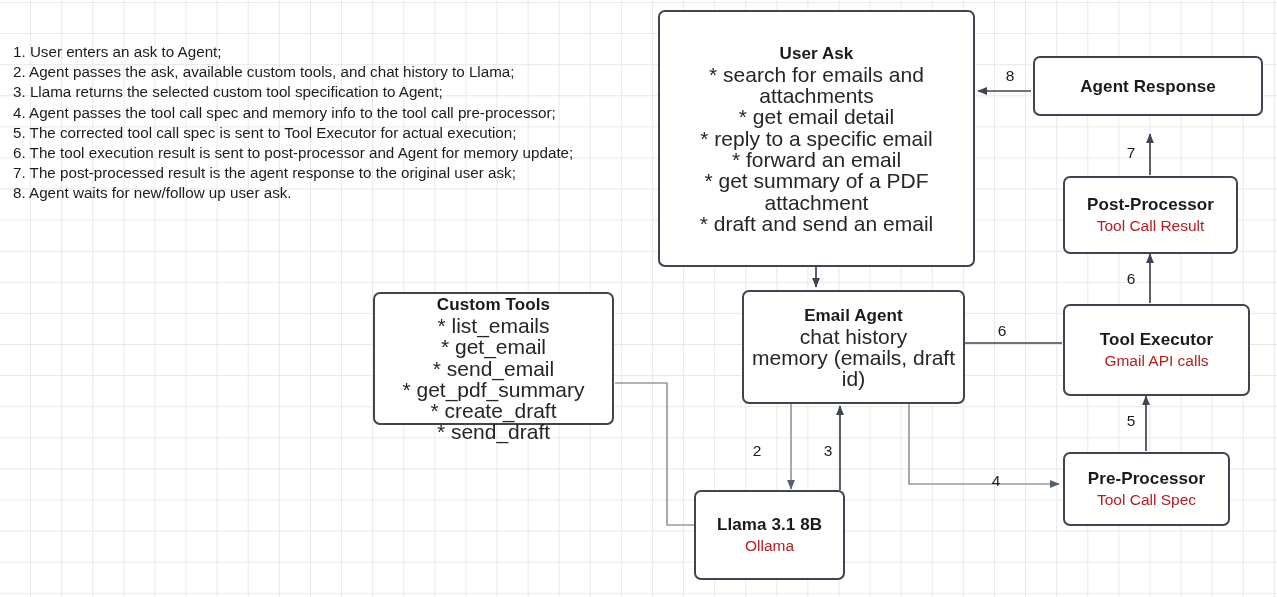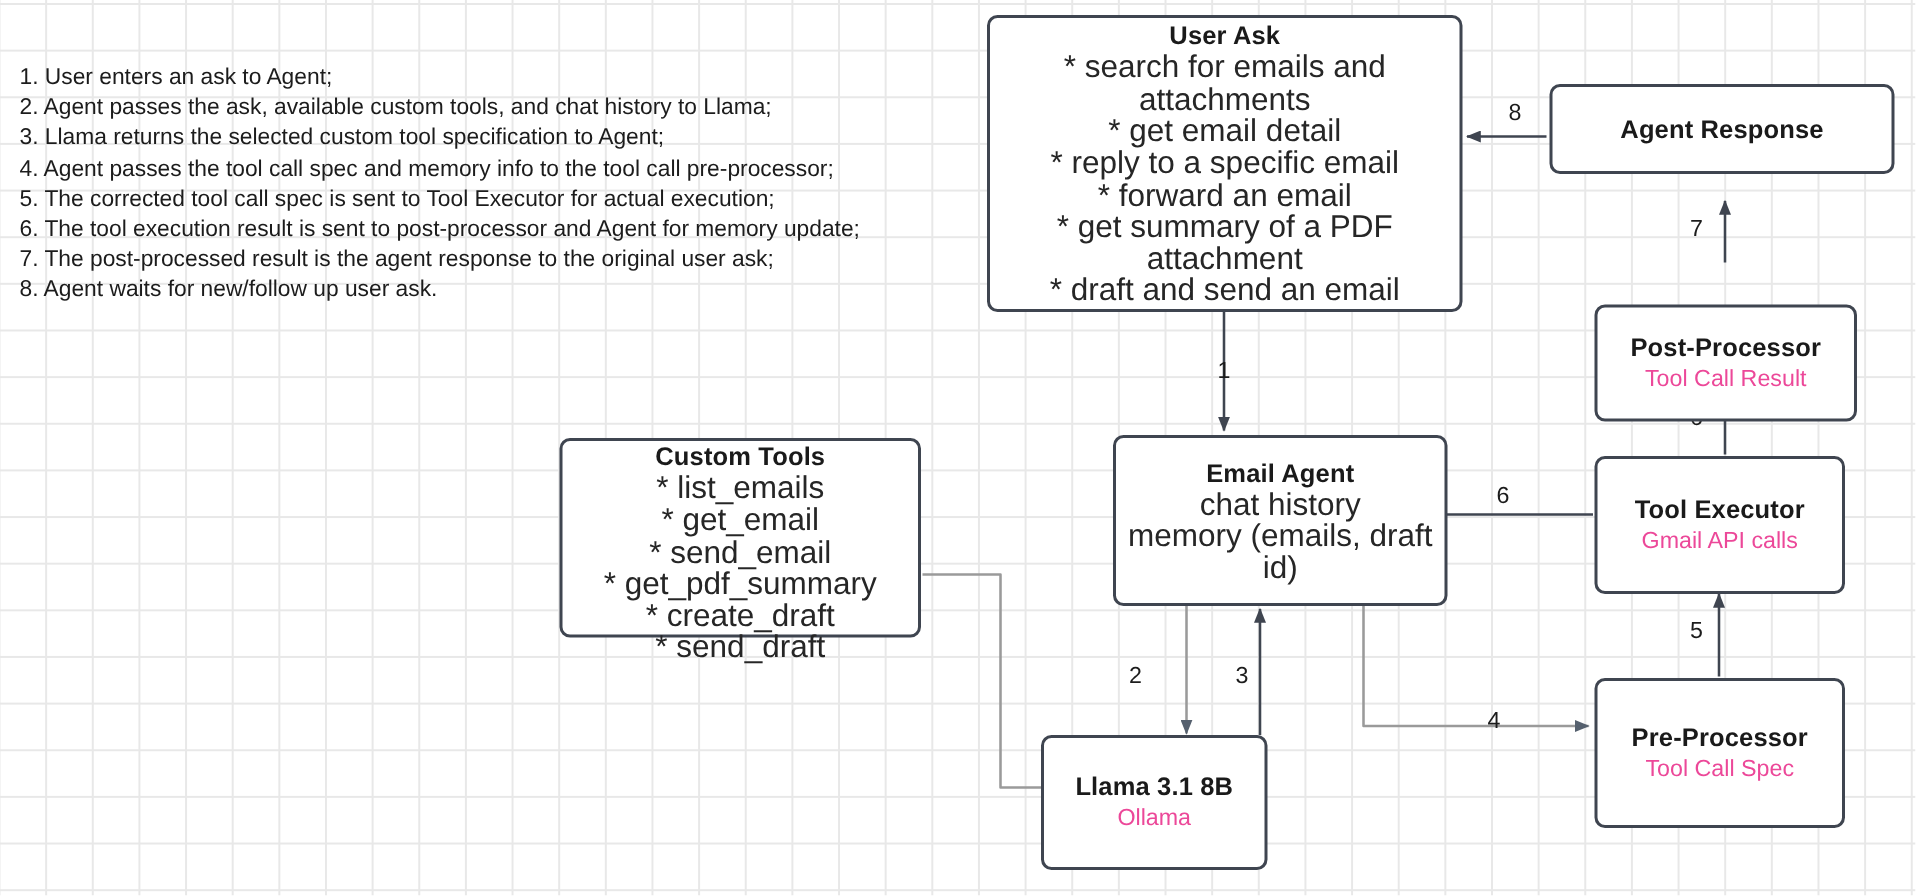--- a/index.html
+++ b/index.html
@@ -42,21 +42,21 @@
   }
   .node .title {
     font-weight: bold;
     font-size: 17px;
     line-height: 21px;
     letter-spacing: .1px;
   }
   .node .sub {
     font-size: 15.5px;
     line-height: 21.3px;
-    color: #ec4899;
+    color: #b91c1c;
   }
   .node .lines {
     font-size: 21px;
     line-height: 21.3px;
     color: #262626;
     white-space: pre-line;
   }
 
   
   #legend {
@@ -128,45 +128,45 @@
 
   <div id="legend">1. User enters an ask to Agent;
 2. Agent passes the ask, available custom tools, and chat history to Llama;
 3. Llama returns the selected custom tool specification to Agent;
 4. Agent passes the tool call spec and memory info to the tool call pre-processor;
 5. The corrected tool call spec is sent to Tool Executor for actual execution;
 6. The tool execution result is sent to post-processor and Agent for memory update;
 7. The post-processed result is the agent response to the original user ask;
 8. Agent waits for new/follow up user ask.</div>
 
-  <div class="node" style="left:658px; top:10px; width:317px; height:198px;">
+  <div class="node" style="left:658px; top:10px; width:317px; height:257px;">
     <div class="title">User Ask</div>
     <div class="lines">* search for emails and attachments
 * get email detail
 * reply to a specific email
 * forward an email
 * get summary of a PDF attachment
 * draft and send an email</div>
   </div>
 
   <div class="node" style="left:1033px; top:56px; width:230px; height:60px;">
     <div class="title">Agent Response</div>
   </div>
 
-  <div class="node" style="left:1063px; top:176px; width:175px; height:78px;margin-top:27px;">
+  <div class="node" style="left:1063px; top:176px; width:175px; height:78px;">
     <div class="title">Post-Processor</div>
     <div class="sub">Tool Call Result</div>
   </div>
 
-  <div class="node" style="left:1063px; top:304px; width:167px; height:92px;text-align:right;">
+  <div class="node" style="left:1063px; top:304px; width:187px; height:92px;text-align:right;">
     <div class="title">Tool Executor</div>
     <div class="sub">Gmail API calls</div>
   </div>
 
-  <div class="node" style="left:1063px; top:452px; width:167px; height:100px;">
+  <div class="node" style="left:1063px; top:452px; width:167px; height:74px;">
     <div class="title">Pre-Processor</div>
     <div class="sub">Tool Call Spec</div>
   </div>
 
   <div class="node" style="left:718px; top:290px; width:223px; height:114px;margin-left:24px;">
     <div class="title">Email Agent</div>
     <div class="lines">chat history
 memory (emails, draft id)</div>
   </div>
 

